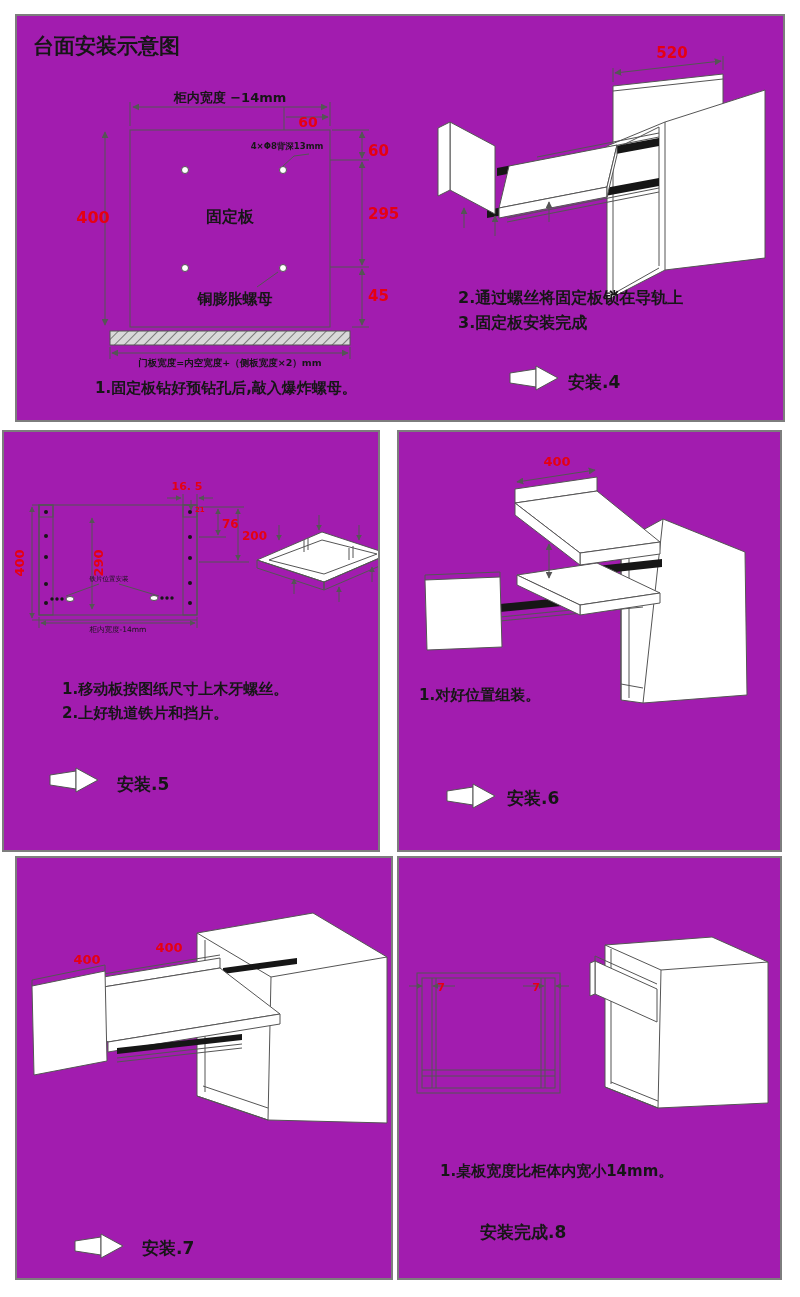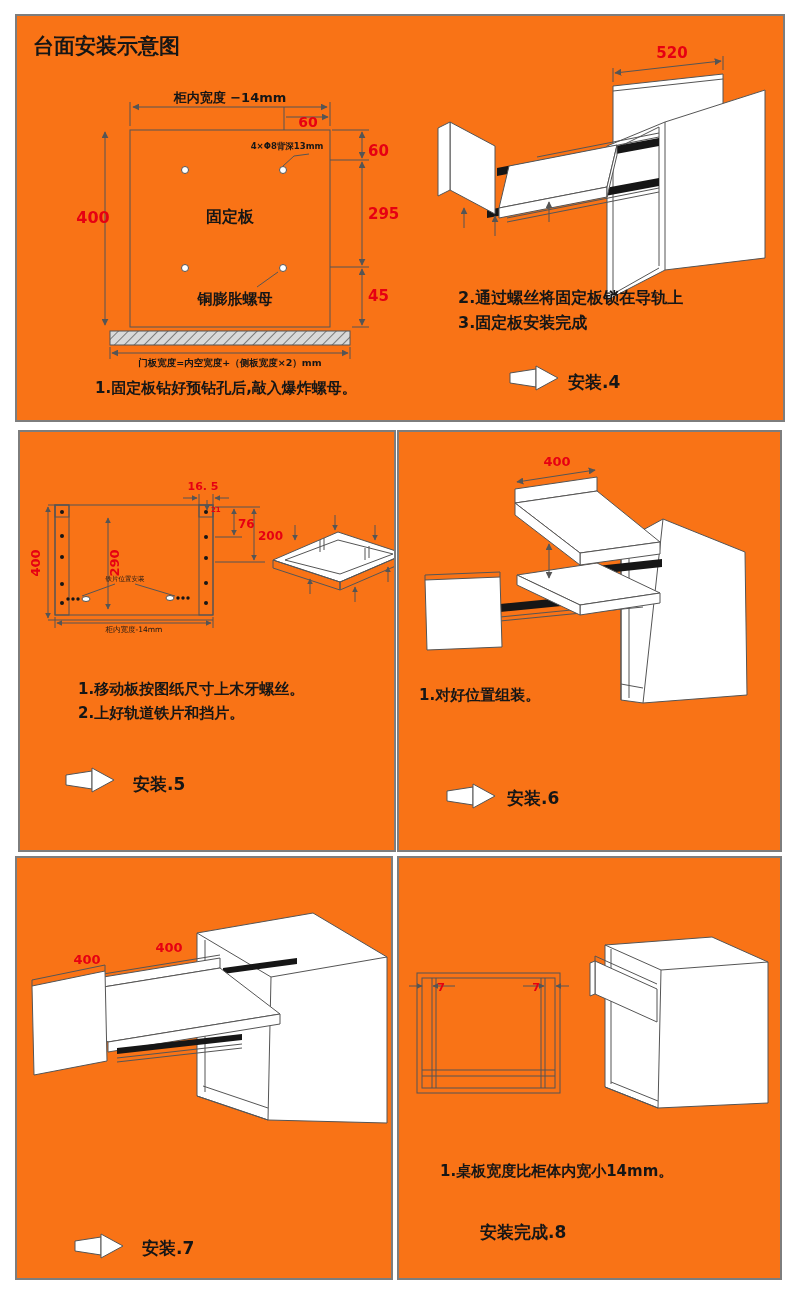--- a/index.html
+++ b/index.html
@@ -1,20 +1,20 @@
 <!DOCTYPE html>
 <html><head>
 <meta charset="utf-8">
 <style>
   html,body{margin:0;padding:0;background:#ffffff;}
   .page{position:relative;width:800px;height:1297px;background:#ffffff;overflow:hidden;
         font-family:"DejaVu Sans","Liberation Sans",sans-serif;}
-  .panel{position:absolute;border:2px solid #7d7d7d;background:#f97316;box-sizing:border-box;}
+  .panel{position:absolute;border:2px solid #7d7d7d;background:#a21caf;box-sizing:border-box;}
   #panel1{left:15px;top:14px;width:770px;height:408px;}
-  #panel2{left:18px;top:430px;width:378px;height:422px;}
+  #panel2{left:2px;top:430px;width:378px;height:422px;}
   #panel3{left:397px;top:430px;width:385px;height:422px;}
   #panel4{left:15px;top:856px;width:378px;height:424px;}
   #panel5{left:397px;top:856px;width:385px;height:424px;}
   svg{display:block;}
   svg text{font-family:"DejaVu Sans","Liberation Sans",sans-serif;}
   .t-red{fill:#e60012;font-weight:700;}
   .t-blk{fill:#161616;}
   .t-cap{fill:#161616;font-weight:600;}
   .ln{stroke:#555555;fill:none;stroke-width:1;}
   .wf{fill:#ffffff;stroke:#555555;stroke-width:1;}

